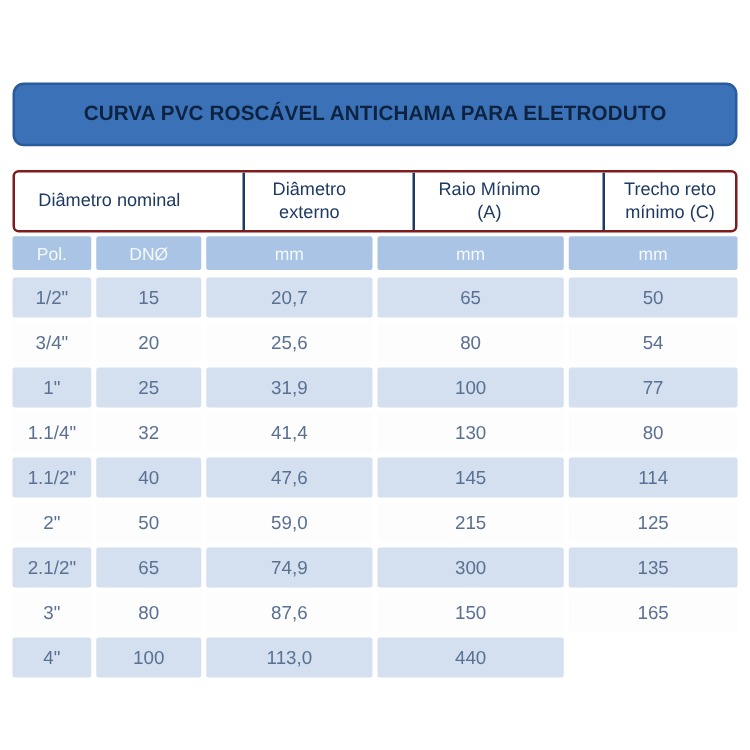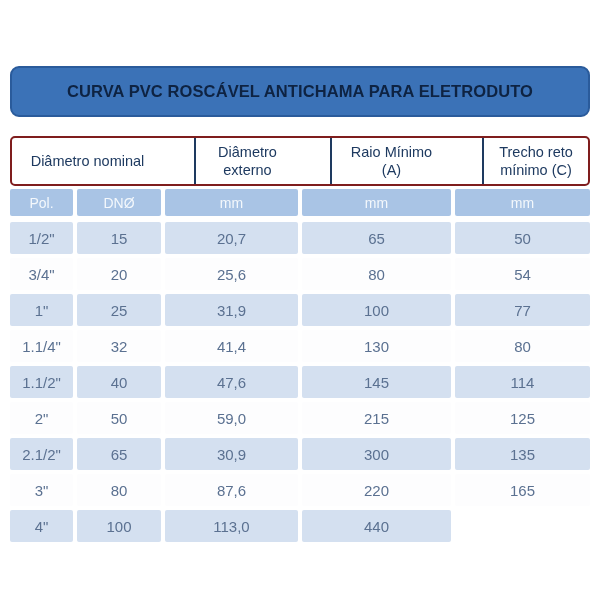--- a/index.html
+++ b/index.html
@@ -128,27 +128,27 @@
         <div class="cell blue">47,6</div>
         <div class="cell blue">145</div>
         <div class="cell blue">114</div>
         <div class="cell white">2"</div>
         <div class="cell white">50</div>
         <div class="cell white">59,0</div>
         <div class="cell white">215</div>
         <div class="cell white">125</div>
         <div class="cell blue">2.1/2"</div>
         <div class="cell blue">65</div>
-        <div class="cell blue">30,9</div>
+        <div class="cell blue">74,9</div>
         <div class="cell blue">300</div>
         <div class="cell blue">135</div>
         <div class="cell white">3"</div>
         <div class="cell white">80</div>
         <div class="cell white">87,6</div>
-        <div class="cell white">220</div>
+        <div class="cell white">150</div>
         <div class="cell white">165</div>
         <div class="cell blue">4"</div>
         <div class="cell blue">100</div>
         <div class="cell blue">113,0</div>
         <div class="cell blue">440</div>
       </div>
 
   </div>
 </div>
 

